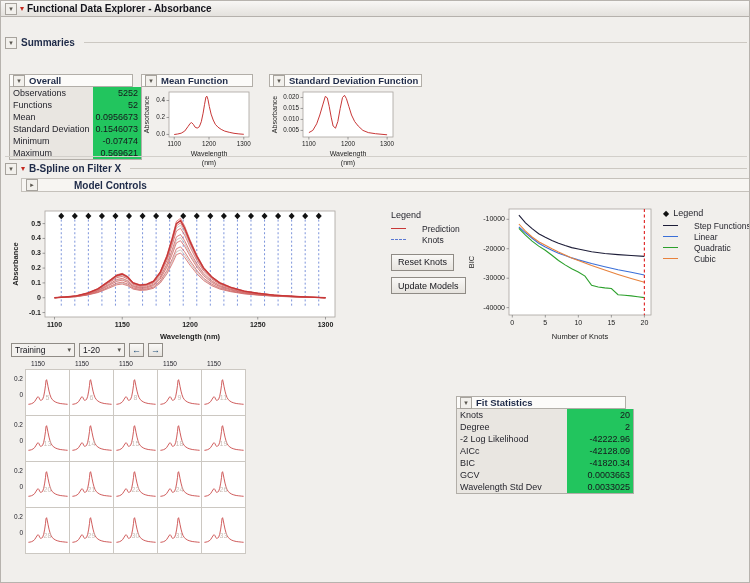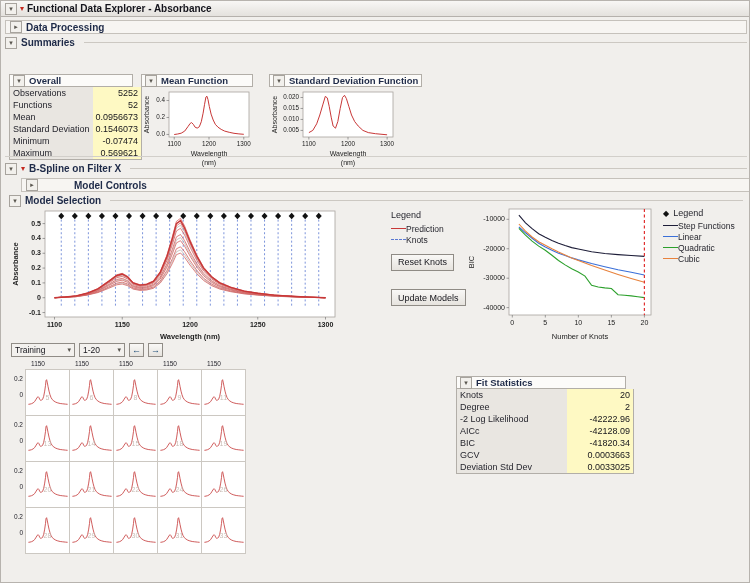--- a/index.html
+++ b/index.html
@@ -11,25 +11,25 @@
   .outline{position:absolute;display:flex;align-items:center;gap:4px;}
   .otitle{font-size:10px;font-weight:bold;color:#1e2a48;white-space:nowrap;}
   .hdr-line{flex:1;height:1px;background:#ccc8c2;margin-left:5px;}
   .boxstrip{position:absolute;border:1px solid #c5c1bb;background:#f7f5f2;display:flex;align-items:center;gap:4px;padding:0 4px;box-sizing:border-box;}
   .panel{position:absolute;margin-top:23px;}
   .panel-hdr{border:1px solid #b2aea8;background:#fcfbf9;display:flex;align-items:center;gap:4px;height:13px;padding:0 3px;box-sizing:border-box;}
   .panel-hdr .ptitle{font-size:9.5px;font-weight:bold;color:#1e2a48;white-space:nowrap;}
   table.jmp{border-collapse:collapse;background:#fff;border:1px solid #b2aea8;border-top:0;}
   table.jmp td{font-size:9px;height:12px;padding:0 3px;white-space:nowrap;}
   table.jmp td.lbl{background:#e9e6e1;color:#26262e;}
-  table.jmp td.val{text-align:right;background:#fef9c3;color:#16161c;}
+  table.jmp td.val{text-align:right;background:#22c55e;color:#16161c;}
   .overall td.lbl{width:76px;} .overall td.val{width:42px;}
   .fit td.lbl{width:104px;} .fit td.val{width:60px;}
   .leg-title{font-size:9px;color:#26262e;margin-bottom:3px;}
-  .leg-row{display:flex;align-items:center;gap:0;height:11px;}
+  .leg-row{display:flex;align-items:center;gap:16px;height:11px;}
   .leg-line{width:15px;height:0;flex:0 0 auto;}
   .leg-lbl{font-size:8.5px;color:#26262e;white-space:nowrap;}
   .btn{display:inline-flex;align-items:center;justify-content:center;border:1px solid #8f8b85;background:linear-gradient(#f9f8f6,#e6e3de);font-size:9px;height:15px;padding:0 6px;color:#16161c;width:fit-content;}
   .select{display:inline-flex;align-items:center;justify-content:space-between;border:1px solid #908c86;background:#f3f1ee;font-size:8.5px;height:14px;padding:0 3px;gap:4px;box-sizing:border-box;color:#16161c;}
   .caret{font-size:7px;color:#55524c;}
   .mini-btn{display:inline-flex;align-items:center;justify-content:center;border:1px solid #908c86;background:linear-gradient(#f9f8f6,#e6e3de);width:15px;height:14px;font-size:9px;color:#1f4e79;box-sizing:border-box;}
   #grid{position:absolute;}
   .gcell{position:absolute;width:45px;height:47px;border:1px solid #ccc8c2;background:#fff;box-sizing:border-box;}
   .gx{position:absolute;top:0;font-size:6.5px;color:#26262e;}
   .gy{position:absolute;left:0;width:12px;text-align:right;font-size:6.5px;color:#26262e;}
@@ -40,24 +40,20 @@
 <body>
 
 <div class="page">
 
   <div class="titlebar">
     <span class="disc">▾</span>
     <span class="redtri">▾</span>
     <span class="wtitle">Functional Data Explorer - Absorbance</span>
   </div>
 
-  <div class="boxstrip" style="left:4px;top:19px;width:742px;height:14px;">
-    <span class="disc">▸</span>
-    <span class="otitle">Data Processing</span>
-  </div>
 
   <div class="outline" style="left:4px;top:35px;width:742px;height:13px;">
     <span class="disc">▾</span>
     <span class="otitle">Summaries</span>
     <span class="hdr-line"></span>
   </div>
 
   <div class="panel" style="left:8px;top:50px;">
     <div class="panel-hdr" style="width:124px;">
       <span class="disc">▾</span>
@@ -154,25 +150,20 @@
     <span class="redtri">▾</span>
     <span class="otitle">B-Spline on Filter X</span>
     <span class="hdr-line"></span>
   </div>
 
   <div class="boxstrip" style="left:20px;top:177px;width:748px;height:14px;gap:36px;">
     <span class="disc">▸</span>
     <span class="otitle">Model Controls</span>
   </div>
 
-  <div class="outline" style="left:8px;top:193px;width:734px;height:13px;">
-    <span class="disc">▾</span>
-    <span class="otitle">Model Selection</span>
-    <span class="hdr-line"></span>
-  </div>
 
   <div id="main-chart" style="position:absolute;left:8px;top:202px;font-weight:bold;"><svg width="335" height="140">
         <rect x="36" y="8" width="290" height="106" fill="#ffffff" stroke="#a8a49f" stroke-width="0.8"></rect>
         <line x1="45.48598130841121" y1="114" x2="45.48598130841121" y2="116.5" stroke="#777" stroke-width="0.7"></line>
         <text x="45.48598130841121" y="123.5" text-anchor="middle" font-size="7" fill="#222">1100</text>
         <line x1="113.2429906542056" y1="114" x2="113.2429906542056" y2="116.5" stroke="#777" stroke-width="0.7"></line>
         <text x="113.2429906542056" y="123.5" text-anchor="middle" font-size="7" fill="#222">1150</text>
         <line x1="181" y1="114" x2="181" y2="116.5" stroke="#777" stroke-width="0.7"></line>
         <text x="181" y="123.5" text-anchor="middle" font-size="7" fill="#222">1200</text>
         <line x1="248.7570093457944" y1="114" x2="248.7570093457944" y2="116.5" stroke="#777" stroke-width="0.7"></line>
@@ -254,21 +245,21 @@
         <div class="leg-row">
           <span class="leg-line" style="border-top: 1.5px solid rgb(200, 55, 55);"></span>
           <span class="leg-lbl">Prediction</span>
         </div>
         <div class="leg-row">
           <span class="leg-line" style="border-top: 1.5px dashed rgb(91, 121, 210);"></span>
           <span class="leg-lbl">Knots</span>
         </div>
       </div>
     <div style="height:6px;"></div>
-    <div class="btn" style="margin-bottom:16px;">Reset Knots</div>
+    <div class="btn" style="margin-bottom:4px;">Reset Knots</div>
     <div class="btn">Update Models</div>
   </div>
 
   <div id="bic-chart" style="position:absolute;left:466px;top:202px;"><svg width="192" height="145">
         <rect x="42" y="6" width="142" height="106" fill="#ffffff" stroke="#a8a49f" stroke-width="0.8"></rect>
         <line x1="45.30232558139535" y1="112" x2="45.30232558139535" y2="114.5" stroke="#777" stroke-width="0.7"></line>
         <text x="45.30232558139535" y="122" text-anchor="middle" font-size="7" fill="#222">0</text>
         <line x1="78.32558139534885" y1="112" x2="78.32558139534885" y2="114.5" stroke="#777" stroke-width="0.7"></line>
         <text x="78.32558139534885" y="122" text-anchor="middle" font-size="7" fill="#222">5</text>
         <line x1="111.34883720930232" y1="112" x2="111.34883720930232" y2="114.5" stroke="#777" stroke-width="0.7"></line>
@@ -406,21 +397,21 @@
           <polyline points="2.4,34.3 4.0,34.1 5.5,33.7 7.1,32.9 8.7,31.5 10.2,29.1 11.4,27.2 12.2,26.7 13.0,27.7 13.8,29.6 14.7,30.3 15.7,30.1 16.7,29.1 17.7,26.3 18.7,21.1 19.5,15.4 20.0,10.6 20.6,9.7 21.2,12.1 22.0,16.3 23.0,21.1 24.0,24.8 25.1,27.7 26.3,29.6 27.9,31.0 29.8,32.2 31.8,32.9 34.2,33.5 36.7,33.8 39.3,34.1 41.6,34.3" fill="none" stroke="#c94b4b" stroke-width="0.9"></polyline>
         </svg><span class="gnum">30</span></div>
       <div class="gcell" style="left: 146px; top: 147px;"><svg width="45" height="46">
           <polyline points="2.4,34.3 4.0,34.1 5.5,33.7 7.1,32.9 8.7,31.5 10.2,29.1 11.4,27.2 12.2,26.7 13.0,27.7 13.8,29.6 14.7,30.3 15.7,30.1 16.7,29.1 17.7,26.3 18.7,21.1 19.5,15.4 20.0,10.6 20.6,9.7 21.2,12.1 22.0,16.3 23.0,21.1 24.0,24.8 25.1,27.7 26.3,29.6 27.9,31.0 29.8,32.2 31.8,32.9 34.2,33.5 36.7,33.8 39.3,34.1 41.6,34.3" fill="none" stroke="#c94b4b" stroke-width="0.9"></polyline>
         </svg><span class="gnum">31</span></div>
       <div class="gcell" style="left: 190px; top: 147px;"><svg width="45" height="46">
           <polyline points="2.4,34.3 4.0,34.1 5.5,33.7 7.1,32.9 8.7,31.5 10.2,29.1 11.4,27.2 12.2,26.7 13.0,27.7 13.8,29.6 14.7,30.3 15.7,30.1 16.7,29.1 17.7,26.3 18.7,21.1 19.5,15.4 20.0,10.6 20.6,9.7 21.2,12.1 22.0,16.3 23.0,21.1 24.0,24.8 25.1,27.7 26.3,29.6 27.9,31.0 29.8,32.2 31.8,32.9 34.2,33.5 36.7,33.8 39.3,34.1 41.6,34.3" fill="none" stroke="#c94b4b" stroke-width="0.9"></polyline>
         </svg><span class="gnum">33</span></div>
     </div>
 
-  <div class="panel" style="left:455px;top:352px;">
+  <div class="panel" style="left:455px;top:372px;">
     <div class="panel-hdr" style="width:170px;">
       <span class="disc">▾</span>
       <span class="ptitle">Fit Statistics</span>
     </div>
     <table class="jmp fit">
       <tbody>
           <tr>
             <td class="lbl">Knots</td>
             <td class="val">20</td>
           </tr>
@@ -438,20 +429,20 @@
           </tr>
           <tr>
             <td class="lbl">BIC</td>
             <td class="val">-41820.34</td>
           </tr>
           <tr>
             <td class="lbl">GCV</td>
             <td class="val">0.0003663</td>
           </tr>
           <tr>
-            <td class="lbl">Deviation Std Dev</td>
+            <td class="lbl">Wavelength Std Dev</td>
             <td class="val">0.0033025</td>
           </tr>
         </tbody>
     </table>
   </div>
 
 </div>
 
 </body></html>

